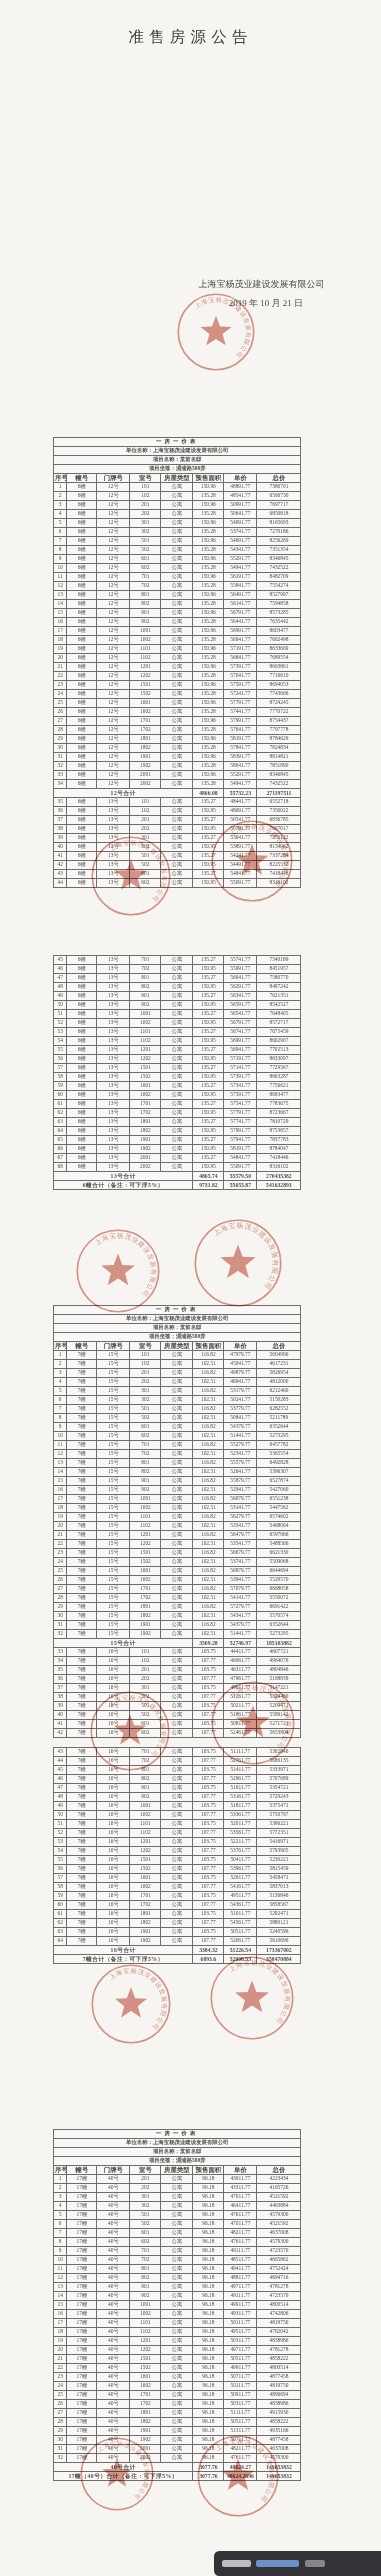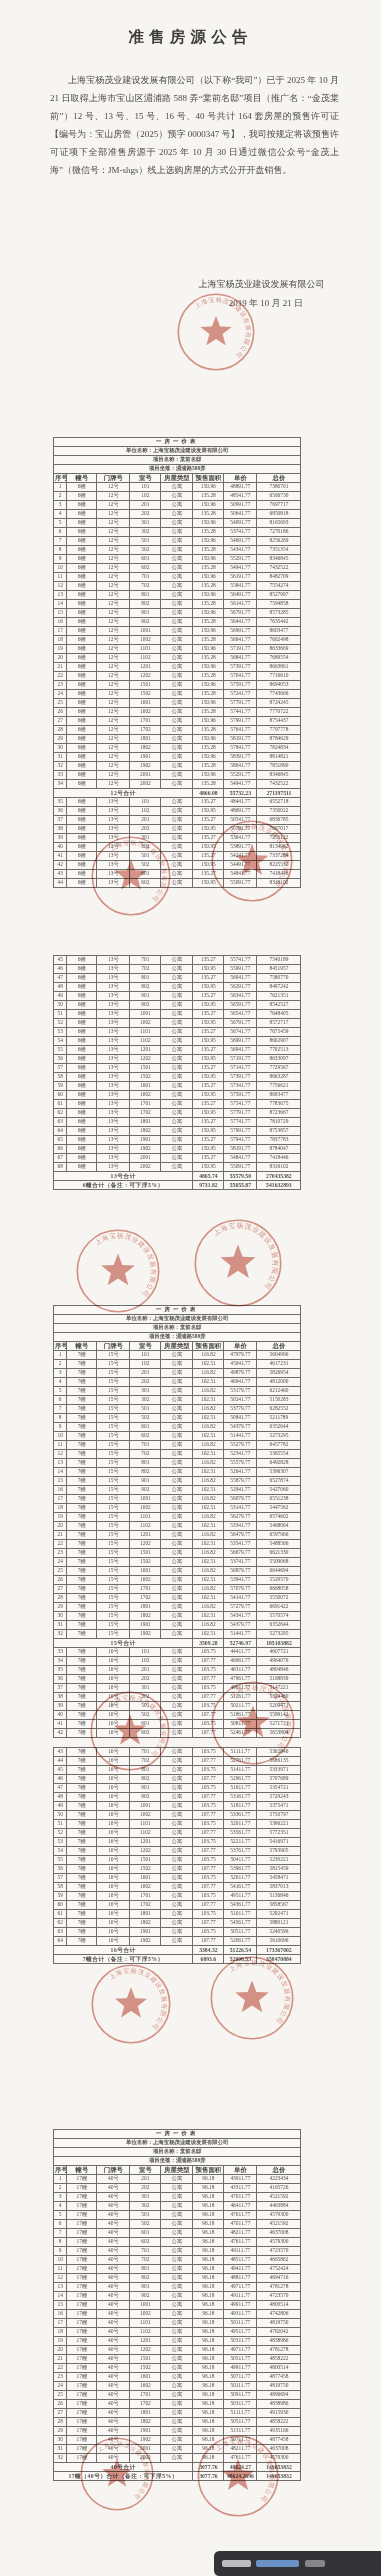--- a/index.html
+++ b/index.html
@@ -1,21 +1,21 @@
 <!DOCTYPE html>
 <html style="font-size:8.2px"><head>
 <meta charset="utf-8">
 <style>
   html,body{margin:0;padding:0;}
   body{width:381px;height:2577px;position:relative;background:#f7f5f1;
        font-family:"Liberation Serif","DejaVu Serif",serif;color:#4a4946;}
   #canvas{position:absolute;inset:0;width:381px;height:2577px;overflow:hidden;}
 
   .doc-title{position:absolute;left:0;top:27px;width:381px;text-align:center;
-    font-size:15.5px;font-weight:bold;letter-spacing:5.2px;color:#3e3d3a;}
+    font-size:15.5px;font-weight:normal;letter-spacing:5.2px;color:#3e3d3a;}
 
   .para-wrap{position:absolute;left:50px;top:71px;width:289px;}
   .para{font-size:9px;line-height:18px;text-align:justify;text-indent:2em;
     color:#4c4b47;margin:0;}
 
   .sign{position:absolute;left:50px;top:278px;width:289px;text-align:right;}
   .sign .company{font-size:9px;padding-right:14.4px;color:#4c4b47;}
   .sign .date{font-size:9px;padding-right:36px;margin-top:6.2px;color:#4c4b47;}
 
   table.sheet{position:absolute;left:53px;border-collapse:collapse;table-layout:fixed;
@@ -40,21 +40,20 @@
   .wm-pill.c{width:20.6px;background:rgba(235,235,240,.45);}
 </style>
 </head>
 <body>
 
 <div id="canvas">
 
   <div class="doc-title">准售房源公告</div>
 
   <div class="para-wrap">
-    <p class="para">上海宝杨茂业建设发展有限公司（以下称“我司”）已于 2025 年 10 月 21 日取得上海市宝山区湄浦路 588 弄“棠前名邸”项目（推广名：“金茂棠前”）12 号、13 号、15 号、16 号、40 号共计 164 套房屋的预售许可证【编号为：宝山房管（2025）预字 0000347 号】，我司按规定将该预售许可证项下全部准售房源于 2025 年 10 月 30 日通过微信公众号“金茂上海”（微信号：JM-shgs）线上选购房屋的方式公开开盘销售。</p>
   </div>
 
   <div class="sign">
     <div class="company">上海宝杨茂业建设发展有限公司</div>
     <div class="date">2019 年 10 月 21 日</div>
   </div>
 
   <div id="tables">
       <table class="sheet" style="top: 437px;">
         <colgroup>

